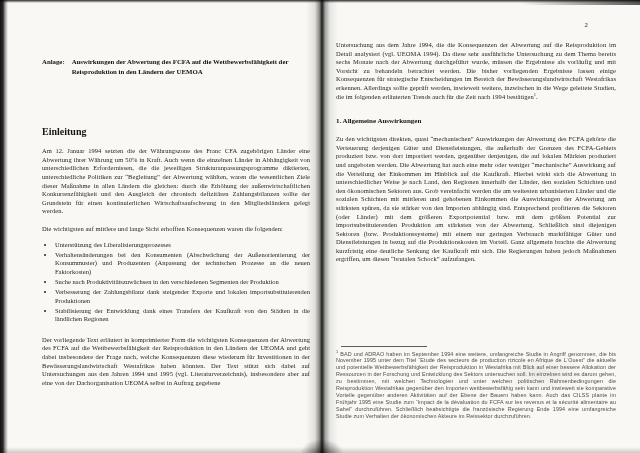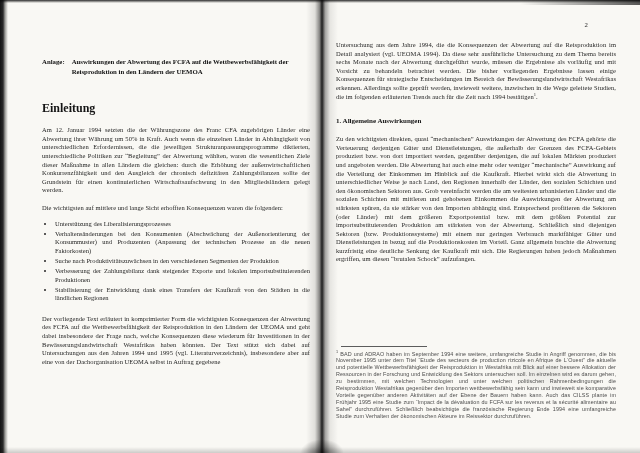--- a/index.html
+++ b/index.html
@@ -50,21 +50,21 @@
   .body-text {
     font-size:6.5px; line-height:8.6px;
     text-align:justify; letter-spacing:0.05px;
   }
   .bold { font-weight:bold; color:#141414; }
 
   
   .annex { display:flex; margin-top:57px; font-size:6.8px; line-height:9.6px; }
   .annex-label { flex:0 0 auto; margin-right:7px; }
   .annex-title { flex:1 1 auto; }
-  .h-einleitung { margin-top:25px; font-size:12px; }
+  .h-einleitung { margin-top:50px; font-size:10px; }
   .para-1 { margin-top:10px; }
   .list-intro { margin-top:9px; }
   .bullet-list {
     margin:7px 0 0 0; padding-left:13px; list-style:disc;
   }
   .bullet-list li {
     font-size:6.5px; line-height:8.6px; text-align:justify;
     margin-bottom:1.5px;
   }
   .para-2 { margin-top:12px; }

